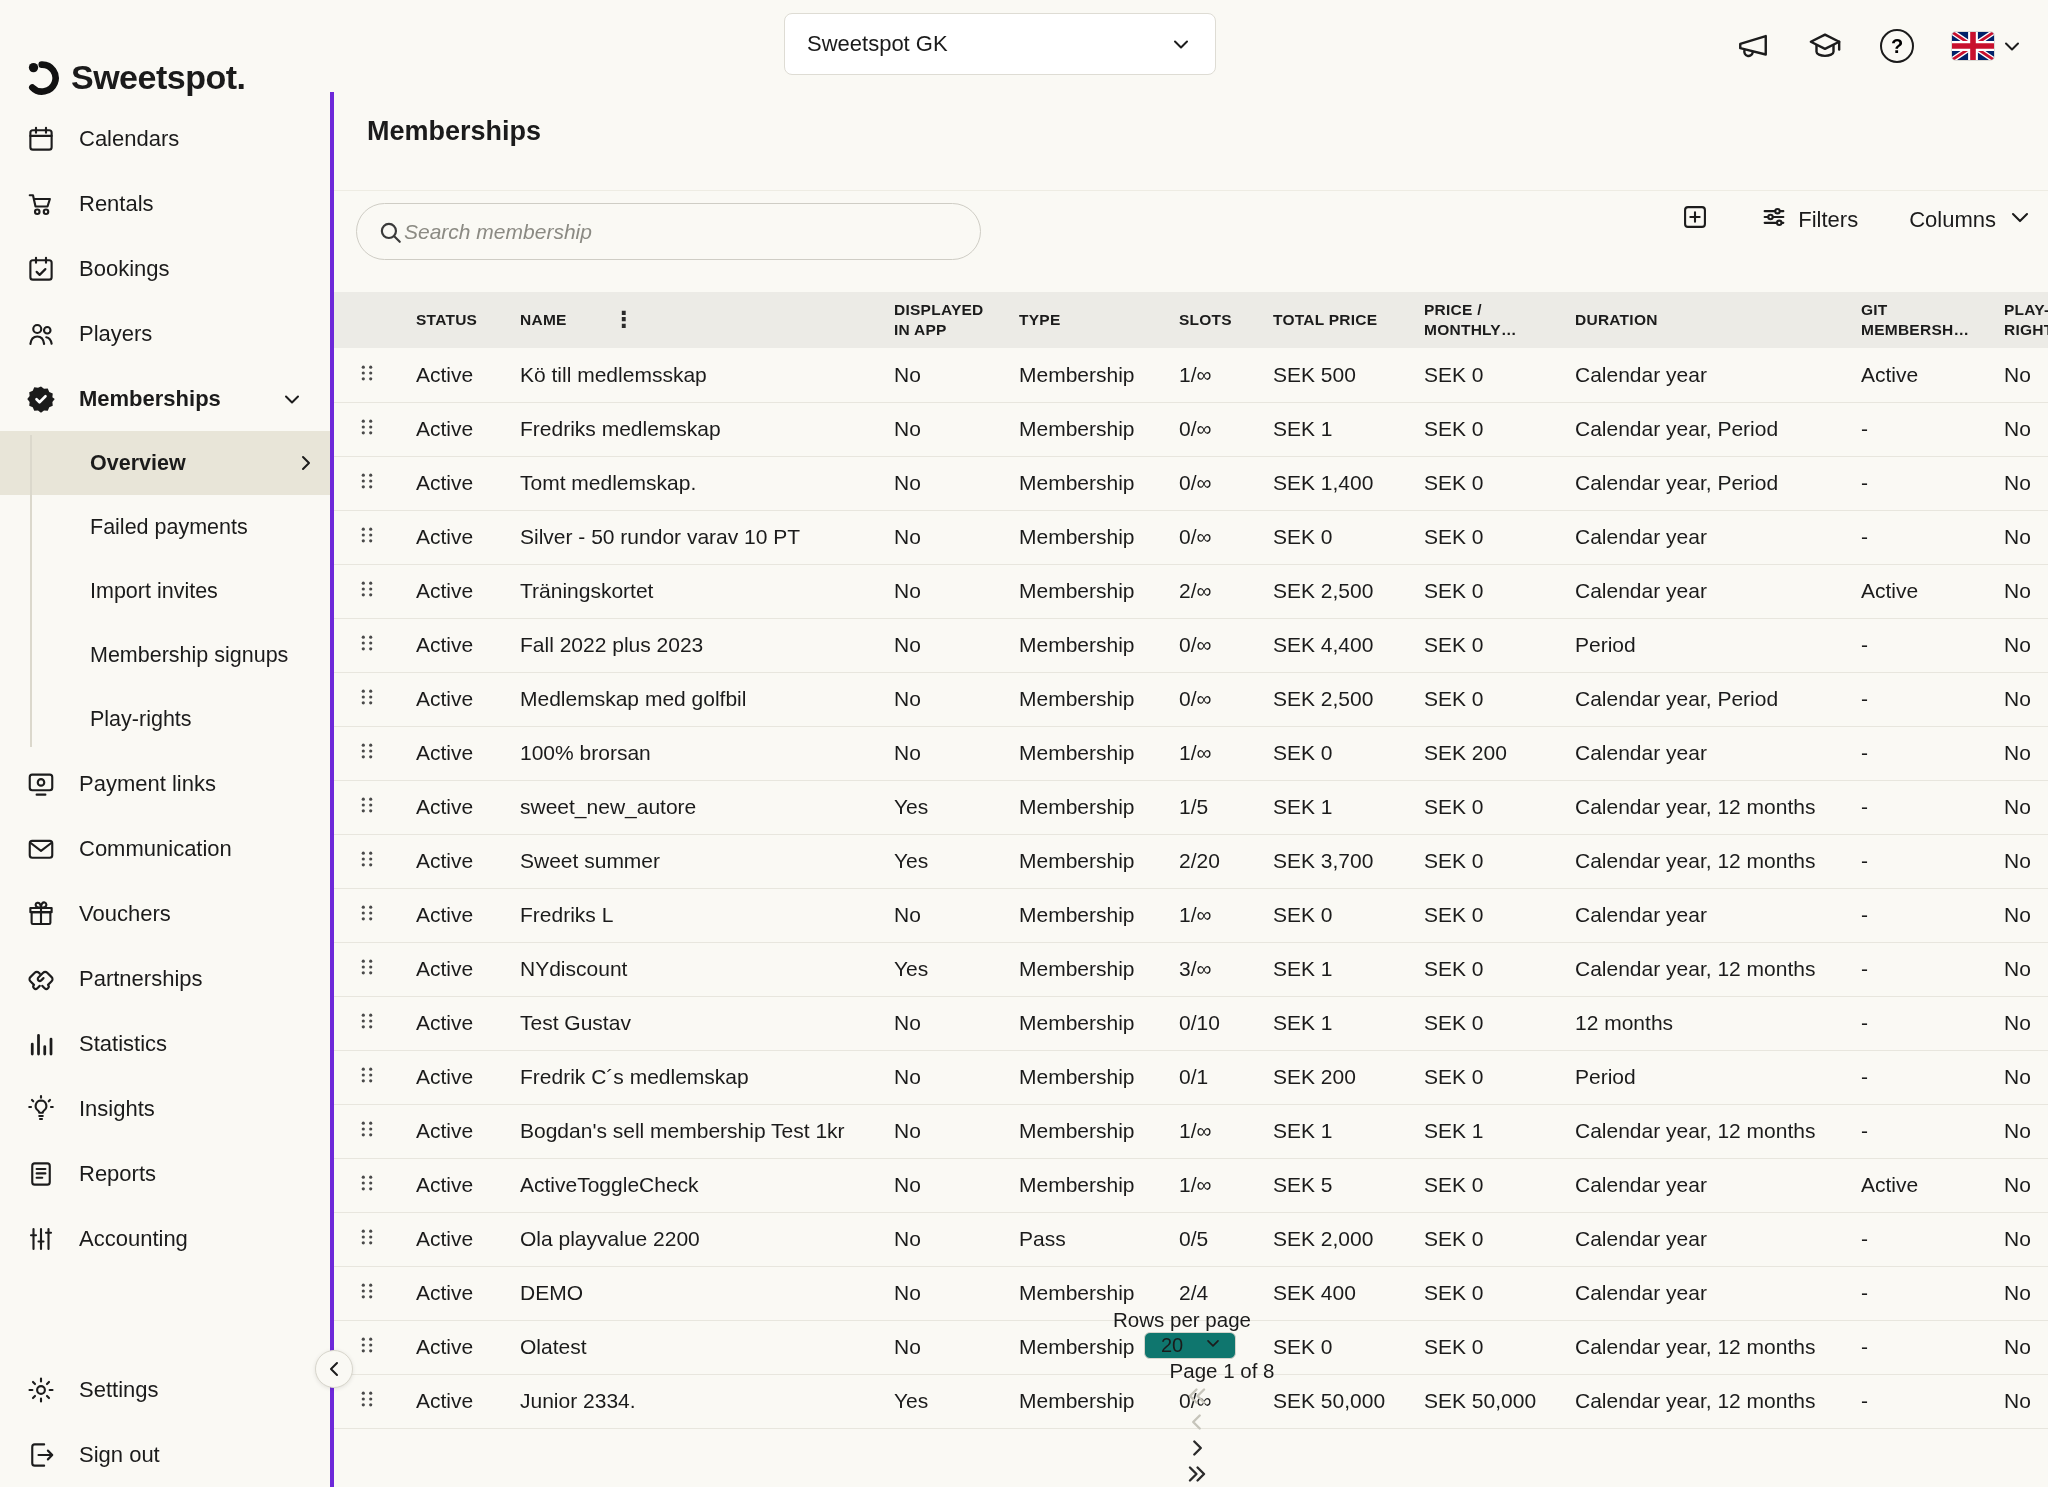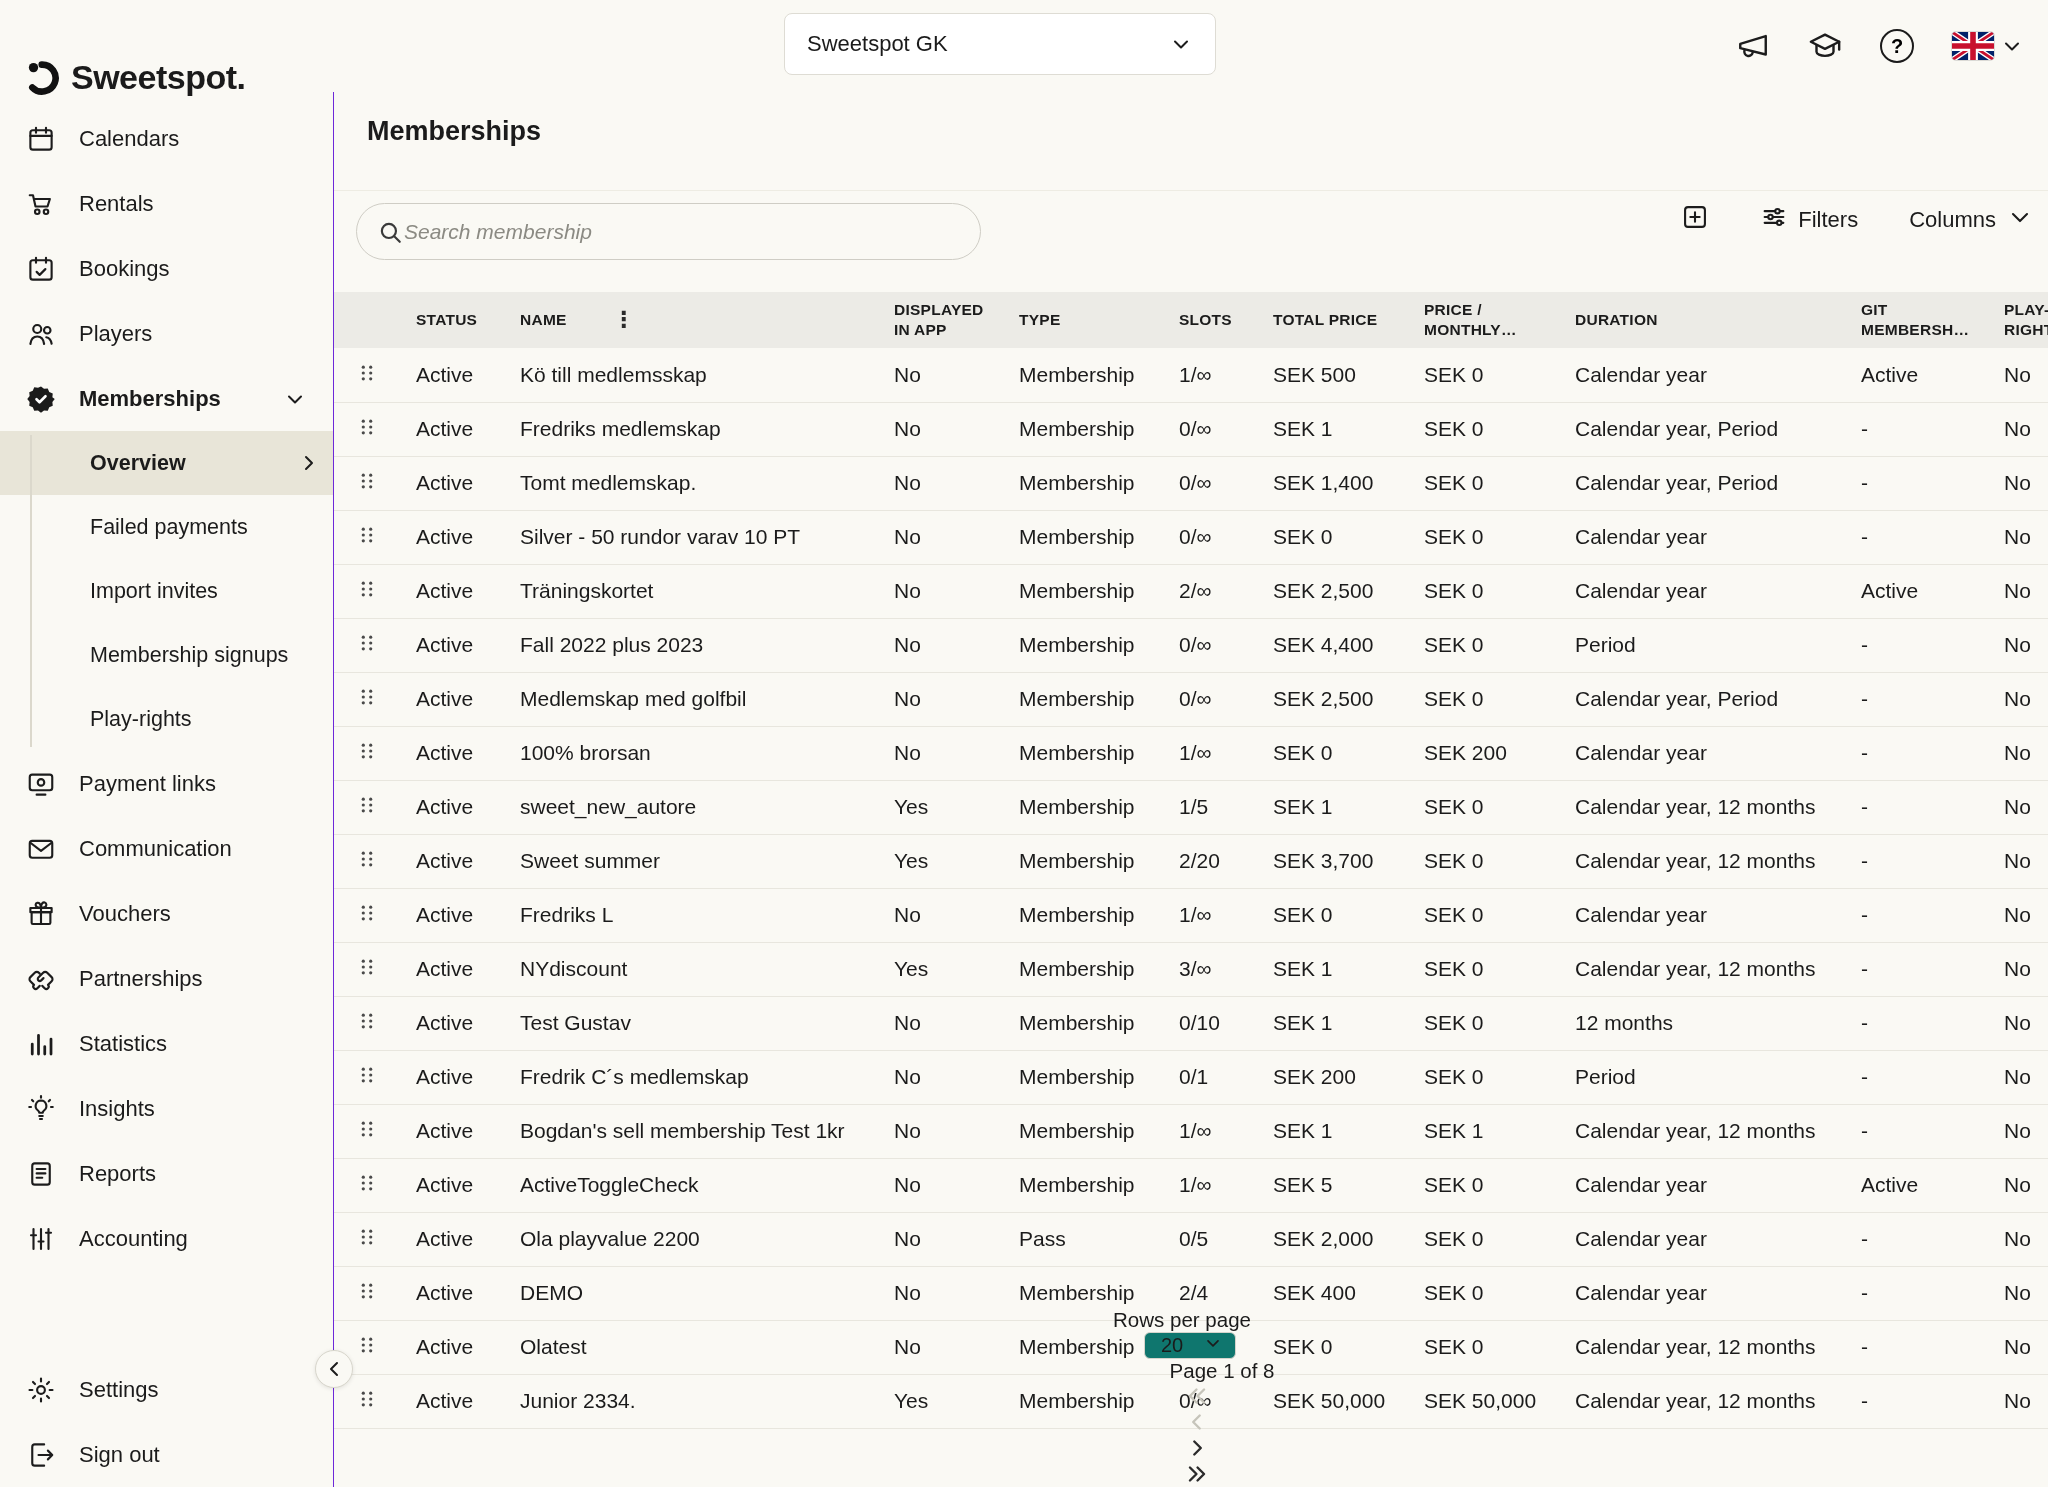--- a/index.html
+++ b/index.html
@@ -32,21 +32,21 @@
   .flag-wrap svg { display: block; }
   
   .icn svg { width: 30px; height: 30px; fill: none; stroke: #1C1C1C; stroke-width: 1.7;
              stroke-linecap: round; stroke-linejoin: round; display: block; }
   .icn-lg svg { width: 34px; height: 34px; fill: none; stroke: #1C1C1C; stroke-width: 1.7;
              stroke-linecap: round; stroke-linejoin: round; display: block; }
   .chev svg { width: 24px; height: 24px; fill: none; stroke: #1C1C1C; stroke-width: 2;
               stroke-linecap: round; stroke-linejoin: round; display: block; }
   
   .sidebar { position: absolute; top: 92px; left: 0; width: 334px; height: 1395px;
-             border-right: 1px solid #6d28d9; padding-top: 14px; }
+             border-right: 4px solid #6d28d9; padding-top: 14px; }
   .side-item { height: 65px; display: flex; align-items: center; gap: 23px;
                padding: 0 26px; font-size: 22px; cursor: pointer; }
   .side-item .chev { margin-left: auto; }
   .side-item.bold { font-weight: 700; }
   .submenu { position: relative; }
   .submenu::before { content: ""; position: absolute; left: 30px; top: 4px; bottom: 4px;
                      width: 2px; background: #DBD8CC; z-index: 1; }
   .sub-item { height: 64px; display: flex; align-items: center;
               padding-left: 90px; padding-right: 12px; font-size: 21.5px; cursor: pointer; justify-content: space-between; }
   .sub-item.selected { background: #E8E5D8; font-weight: 700; }

